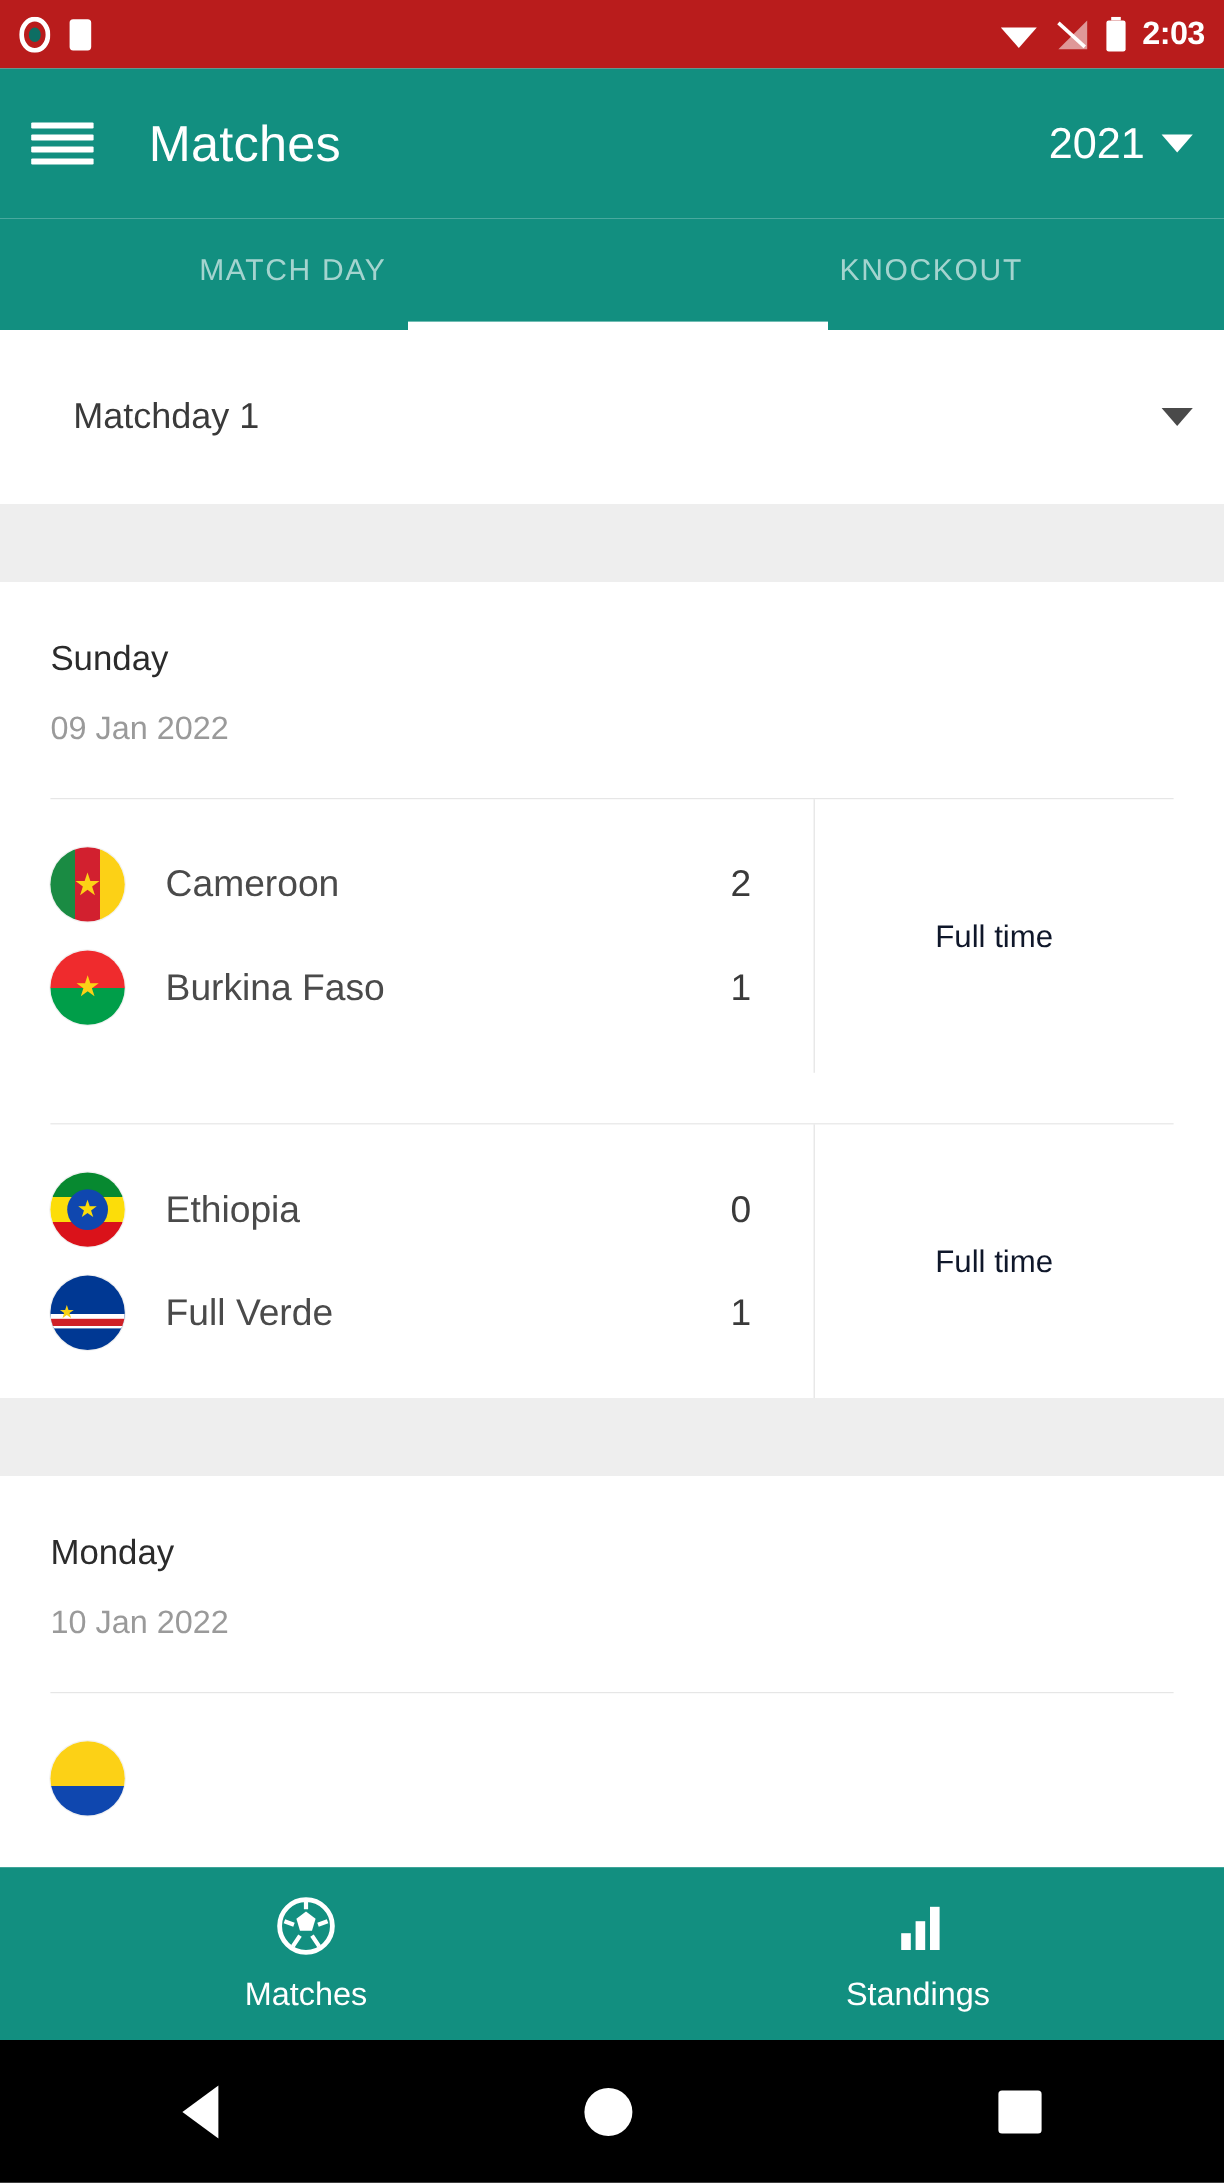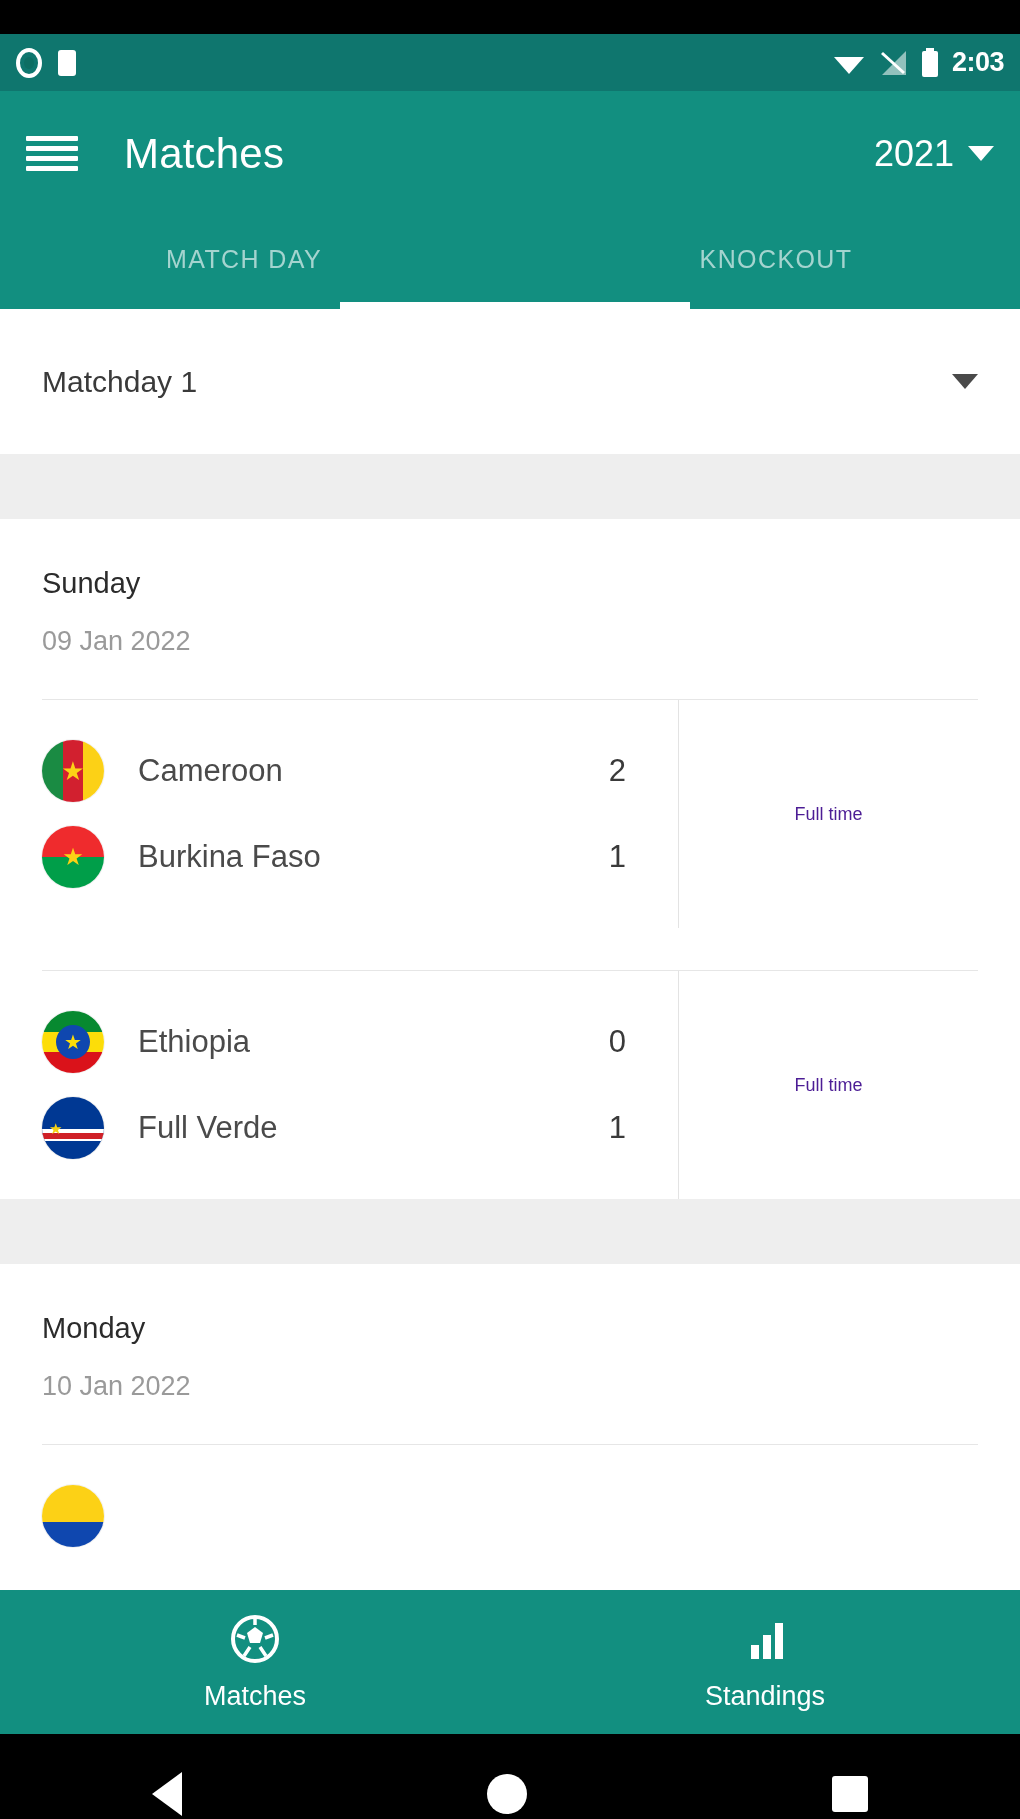--- a/index.html
+++ b/index.html
@@ -6,22 +6,22 @@
   html, body {
     width:1020px; height:1819px;
     background:#000;
     font-family:"Liberation Sans", sans-serif;
     overflow:hidden;
   }
   #phone { position:relative; width:1020px; height:1819px; background:#ffffff; }
 
   
   .statusbar {
-    height:57px; background:#0f766e;
-    display:flex; align-items:center; padding:0 16px;margin-top:34px;
+    height:57px; background:#b91c1c;
+    display:flex; align-items:center; padding:0 16px;
   }
   .sb-left { display:flex; align-items:center; gap:14px; }
   .sb-right { margin-left:auto; display:flex; align-items:center; gap:12px; }
   .sb-clock { color:#fff; font-size:27px; font-weight:bold; letter-spacing:-0.5px; }
   .sb-ico { display:block; }
 
   
   .appbar {
     height:125px; background:#128F80;
     display:flex; align-items:center; padding:0 26px;
@@ -57,21 +57,21 @@
   }
 
   
   .content {
     position:absolute; top:275px; bottom:203px; left:0; right:0;
     background:#fff; overflow:hidden;
   }
 
   .matchday-select {
     height:145px; display:flex; align-items:center;
-    padding:0 42px; background:#fff; cursor:pointer;
+    padding:0 26px; background:#fff; cursor:pointer;margin-left:35px;
   }
   .matchday-label { font-size:30px; color:#3a3a3a; }
   .caret-d {
     margin-left:auto; width:0; height:0;
     border-left:13px solid transparent; border-right:13px solid transparent;
     border-top:15px solid #4a4a4a;
   }
 
   .band { height:65px; background:#eeeeee; }
 
@@ -97,21 +97,21 @@
   .team-name {
     margin-left:34px; font-size:31px; color:#4a4a4a;
   }
   .team-score {
     margin-left:auto; font-size:31px; color:#3a3a3a; padding-right:52px;
   }
   .match-status {
     width:300px; border-left:1px solid #e3e3e3;
     display:flex; align-items:center; justify-content:center;
   }
-  .status-text { font-size:18px; color:#4c1d95;text-align:center; }
+  .status-text { font-size:26px; color:#0f172a;text-align:center; }
 
   
   .f-cmr { background:linear-gradient(to right,#1A8B43 0 33.3%,#D2202F 33.3% 66.6%,#FCD116 66.6% 100%); }
   .f-cmr .star {
     position:absolute; left:50%; top:50%; transform:translate(-50%,-50%);
     color:#FCD116; font-size:26px; line-height:1;
   }
   .f-bfa { background:linear-gradient(to bottom,#EF2B2D 0 50%,#009E49 50% 100%); }
   .f-bfa .star {
     position:absolute; left:50%; top:50%; transform:translate(-50%,-50%);

